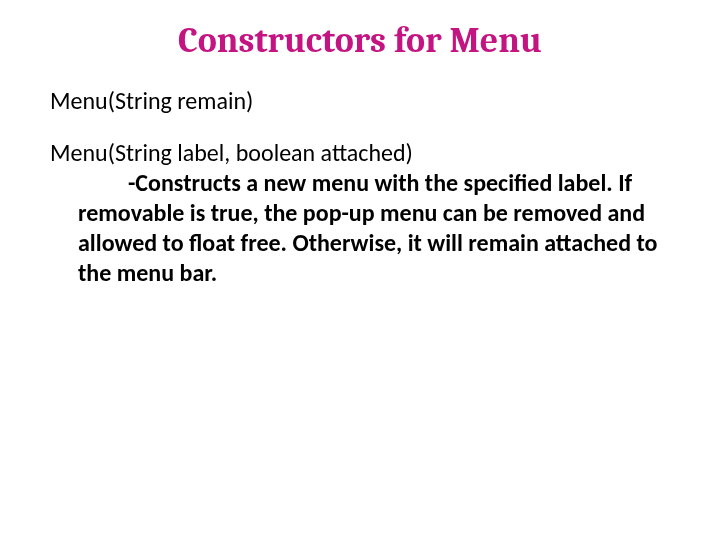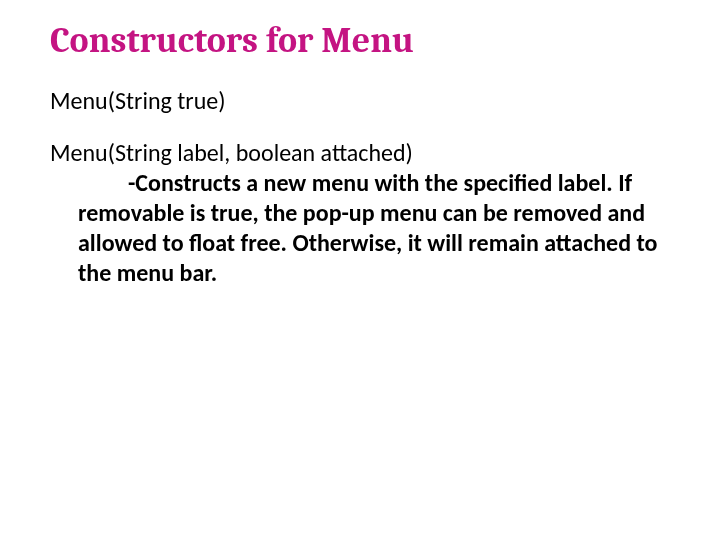--- a/index.html
+++ b/index.html
@@ -13,21 +13,21 @@
     overflow: hidden;
   }
   .slide {
     padding: 20px 50px 30px 50px;
     box-sizing: border-box;
   }
   .title {
     font-size: 36px;
     font-weight: bold;
     color: #c41482;
-    text-align: left;
+    text-align: center;
     margin: 0 0 25px 0;
     font-family: Cambria, Georgia, serif;
   }
   .section {
     margin-bottom: 22px;
   }
   .sig {
     font-size: 24px;
     margin: 0;
     line-height: 1.25;
@@ -50,20 +50,20 @@
   }
 </style>
 </head>
 <body>
 
 <div class="slide">
   <h1 class="title">Constructors for Menu</h1>
 
 
   <div class="section">
-    <p class="sig">Menu(String true)</p>
+    <p class="sig">Menu(String remain)</p>
   </div>
 
   <div class="section">
     <p class="sig">Menu(String label, boolean attached)</p>
     <p class="desc-wide indent-first">-Constructs a new menu with the specified label. If removable is true, the pop-up menu can be removed and allowed to float free. Otherwise, it will remain attached to the menu bar.</p>
   </div>
 </div>
 
 </body></html>

